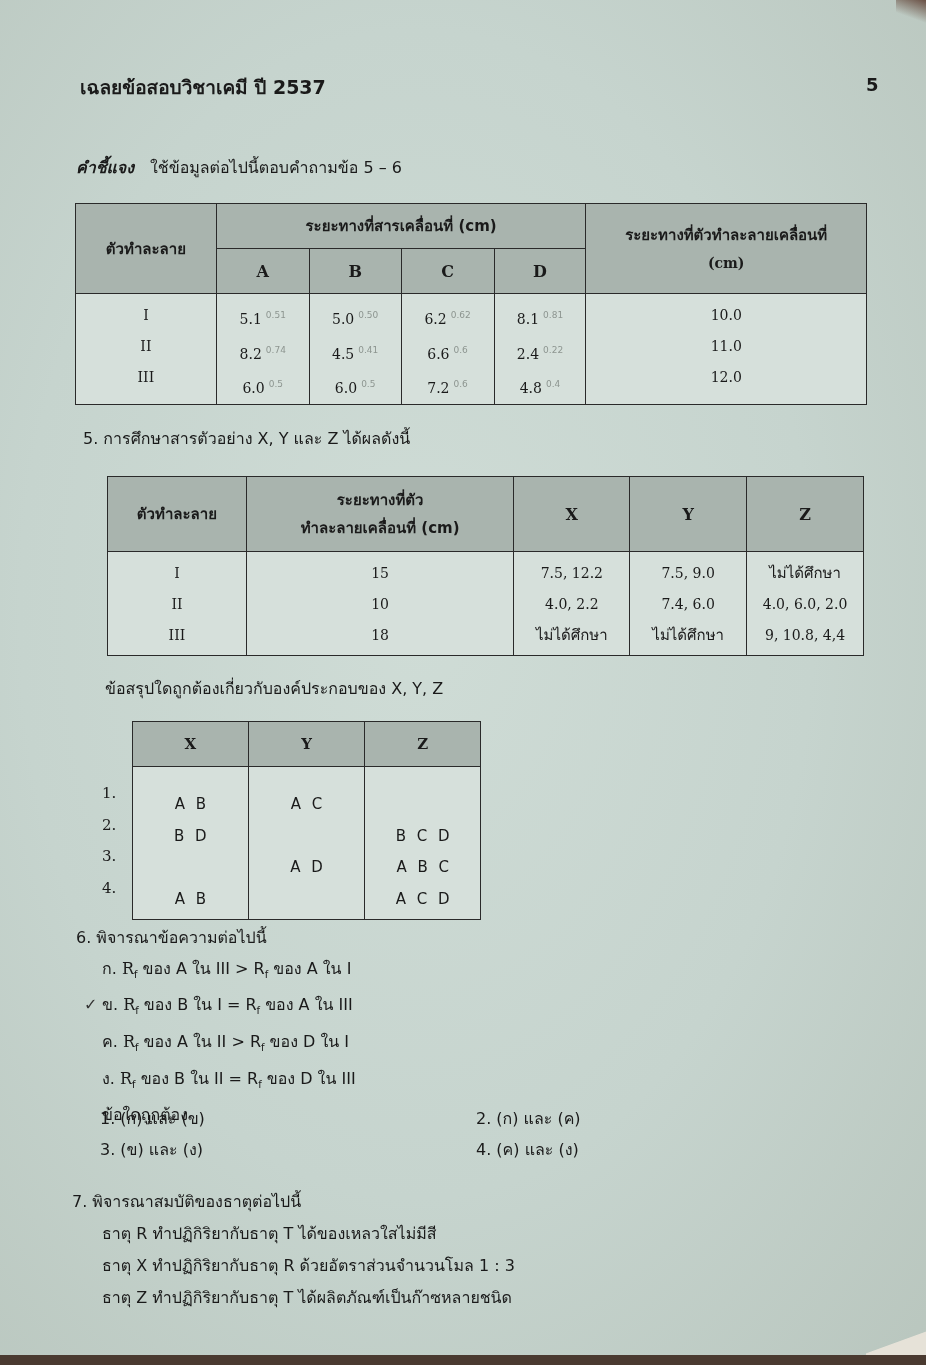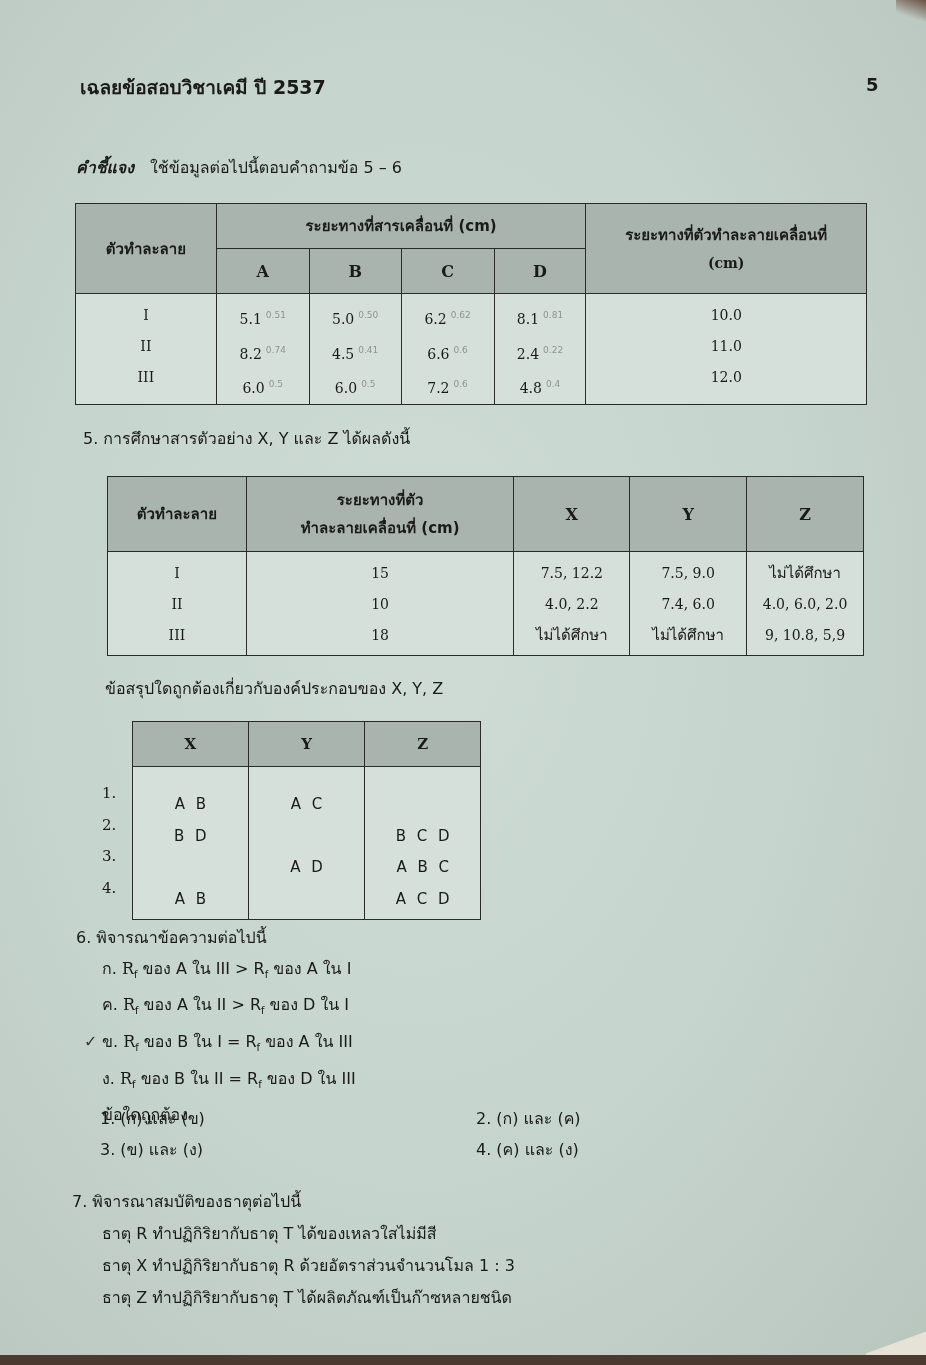--- a/index.html
+++ b/index.html
@@ -177,21 +177,21 @@
       <div class="thai-cell">ไม่ได้ศึกษา</div>
     </td>
     <td>
       <div>7.5,  9.0</div>
       <div>7.4,  6.0</div>
       <div class="thai-cell">ไม่ได้ศึกษา</div>
     </td>
     <td>
       <div class="thai-cell">ไม่ได้ศึกษา</div>
       <div>4.0, 6.0, 2.0</div>
-      <div>9, 10.8, 5,9</div>
+      <div>9, 10.8, 4,4</div>
     </td>
   </tr>
 </tbody>
   </table>
 
 <div class="q5-stem">ข้อสรุปใดถูกต้องเกี่ยวกับองค์ประกอบของ X, Y, Z</div>
 
 <div class="choice-nums">
   <div>1.</div>
   <div>2.</div>
@@ -237,26 +237,26 @@
 <div class="q6">
   <div>
     <span>6.</span>
     <span>พิจารณาข้อความต่อไปนี้</span>
   </div>
   <div class="stmt">
     <span>ก.</span>
     <span class="ser">R</span><sub>f</sub><span> ของ A ใน III &gt; R</span><sub>f</sub><span> ของ A ใน I</span>
   </div>
   <div class="stmt">
+    <span class="tick">✓</span><span>ข.</span>
+    <span class="ser">R</span><sub>f</sub><span> ของ B ใน I = R</span><sub>f</sub><span> ของ A ใน III</span>
+  </div>
+  <div class="stmt">
     <span>ค.</span>
     <span class="ser">R</span><sub>f</sub><span> ของ A ใน II &gt; R</span><sub>f</sub><span> ของ D ใน I</span>
-  </div>
-  <div class="stmt">
-    <span class="tick">✓</span><span>ข.</span>
-    <span class="ser">R</span><sub>f</sub><span> ของ B ใน I = R</span><sub>f</sub><span> ของ A ใน III</span>
   </div>
   <div class="stmt">
     <span>ง.</span>
     <span class="ser">R</span><sub>f</sub><span> ของ B ใน II = R</span><sub>f</sub><span> ของ D ใน III</span>
   </div>
   <div class="stmt">ข้อใดถูกต้อง</div>
 </div>
 
 <div class="q6-options">
   <div class="opt" style="left:0;top:0">1. (ก) และ (ข)</div>

